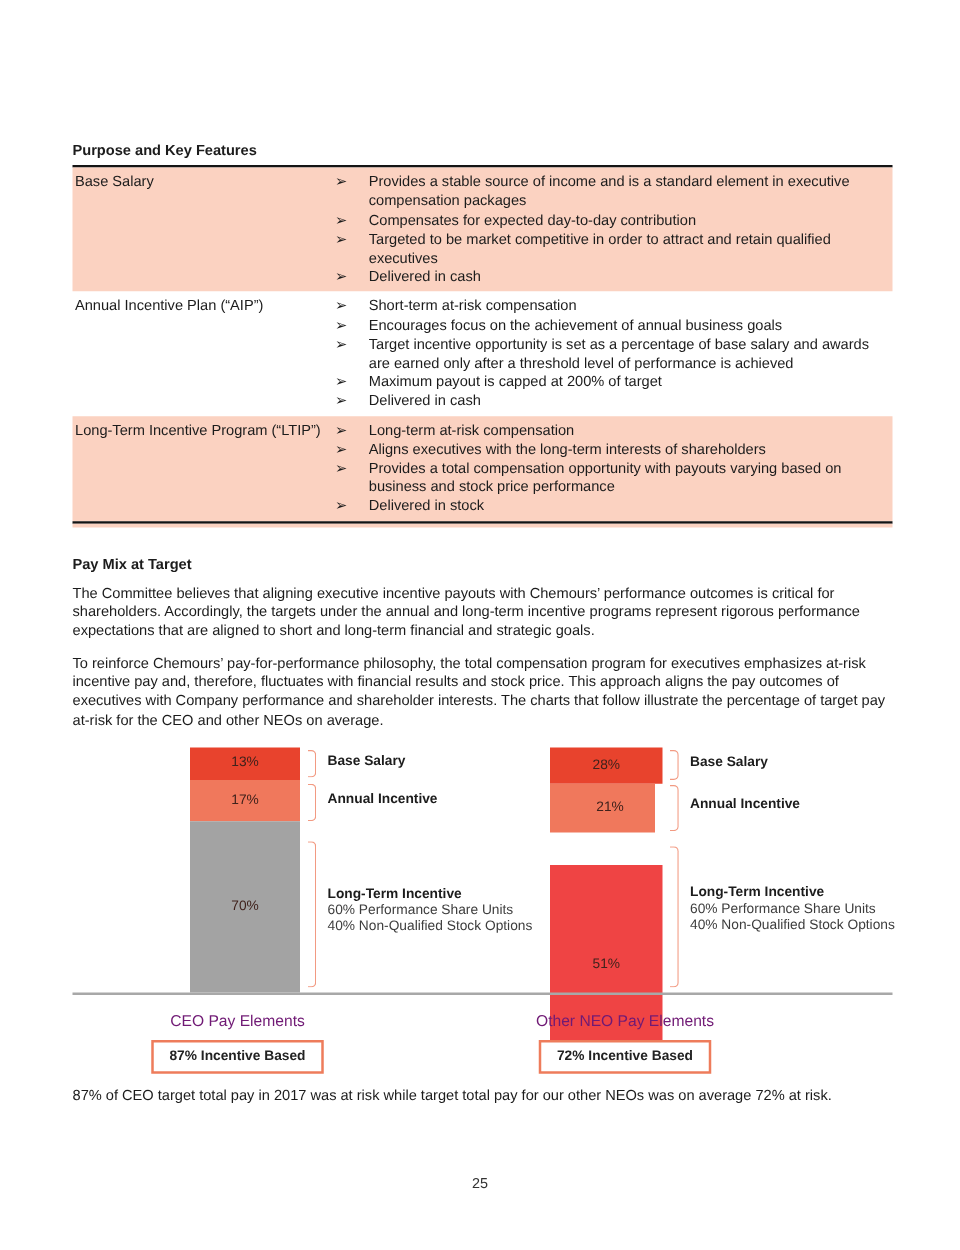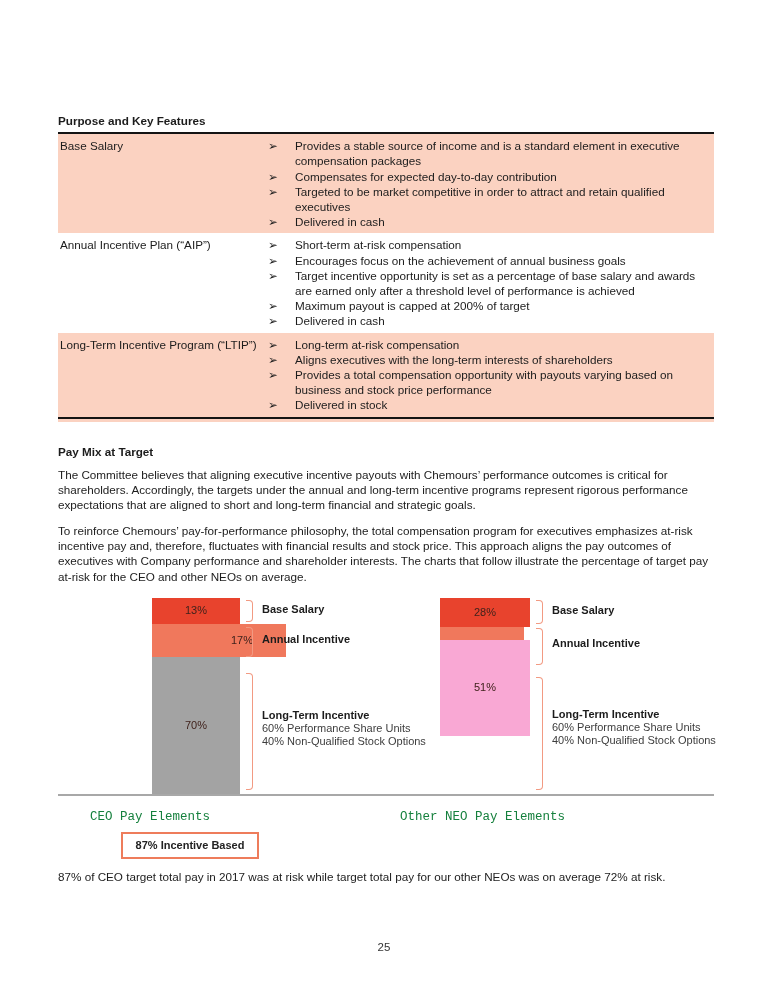--- a/index.html
+++ b/index.html
@@ -29,21 +29,21 @@
   .h2 { font-weight:bold; }
 
   
   .seg { display:flex; align-items:center; justify-content:center;
          font-weight:normal; font-size:11px; color:#40221c; }
   .bracket { width:7px; border:1.6px solid #f29a82; border-left:none;
              border-radius:0 4px 4px 0; box-sizing:border-box; }
   .blabel { font-weight:bold; font-size:11px; line-height:13px; white-space:nowrap; }
   .sublabel { font-size:11px; line-height:13px; color:#3d3d3d; white-space:nowrap; }
   .axis { background:#a8a8a8; }
-  .caption { font-size:12.5px; color:#15803d; text-align:left;font-family:Liberation Mono, monospace; }
+  .caption { font-size:12.5px; color:#701a75; text-align:center; }
   .callout-wrap { text-align:center; }
   .callout { display:inline-block; border:2px solid #ee7c5b; padding:4px 13px;
              font-weight:bold; font-size:11px; color:#222; background:#fff; }
   .pagenum { width:100%; text-align:center; font-size:11.5px; color:#333; }
 </style>
 </head>
 <body>
 
 <div class="page">
 
@@ -126,21 +126,21 @@
     <div class="strip-pink"></div>
   </div>
 
   <p class="abs h2" style="left:58px; top:444px;">Pay Mix at Target</p>
   <p class="abs" style="left:58px; top:467px; width:656px;">The Committee believes that aligning executive incentive payouts with Chemours’ performance outcomes is critical for shareholders. Accordingly, the targets under the annual and long-term incentive programs represent rigorous performance expectations that are aligned to short and long-term financial and strategic goals.</p>
   <p class="abs" style="left:58px; top:523px; width:656px;">To reinforce Chemours’ pay-for-performance philosophy, the total compensation program for executives emphasizes at-risk incentive pay and, therefore, fluctuates with financial results and stock price. This approach aligns the pay outcomes of executives with Company performance and shareholder interests. The charts that follow illustrate the percentage of target pay at-risk for the CEO and other NEOs on average.</p>
 
   <div class="abs seg" style="left: 152px; top: 598px; width: 88px; height: 26px; background-color: rgb(232, 67, 45);">
       <span>13%</span>
     </div>
-  <div class="abs seg" style="left: 152px; top: 624px; width: 88px; height: 33px; background-color: rgb(240, 120, 92); padding-left: 46px;">
+  <div class="abs seg" style="left: 152px; top: 624px; width: 88px; height: 33px; background-color: rgb(240, 120, 92);">
       <span>17%</span>
     </div>
   <div class="abs seg" style="left: 152px; top: 657px; width: 88px; height: 137px; background-color: #a3a3a3;">
       <span>70%</span>
     </div>
 
   <div class="abs bracket" style="left:246px; top:600px; height:22px;"></div>
   <div class="abs bracket" style="left:246px; top:627px; height:30px;"></div>
   <div class="abs bracket" style="left:246px; top:673px; height:117px;"></div>
 
@@ -151,21 +151,21 @@
     <div class="sublabel">60% Performance Share Units</div>
     <div class="sublabel">40% Non-Qualified Stock Options</div>
   </div>
 
   <div class="abs seg" style="left: 440px; top: 598px; width: 90px; height: 29px; background-color: rgb(232, 67, 45);">
       <span>28%</span>
     </div>
   <div class="abs seg" style="left: 440px; top: 627px; width: 72px; height: 39px; background-color: rgb(240, 120, 92); padding-left: 12px;">
       <span>21%</span>
     </div>
-  <div class="abs seg" style="left: 440px; top: 640px; width: 90px; height: 96px; background-color: #f9a8d4;">
+  <div class="abs seg" style="left: 440px; top: 692px; width: 90px; height: 160px; background-color: #ef4444;">
       <span>51%</span>
     </div>
 
   <div class="abs bracket" style="left:536px; top:600px; height:24px;"></div>
   <div class="abs bracket" style="left:536px; top:628px; height:37px;"></div>
   <div class="abs bracket" style="left:536px; top:677px; height:113px;"></div>
 
   <div class="abs blabel" style="left:552px; top:604px;">Base Salary</div>
   <div class="abs blabel" style="left:552px; top:637px;">Annual Incentive</div>
   <div class="abs" style="left:552px; top:708px;">
@@ -175,18 +175,21 @@
   </div>
 
   <div class="abs axis" style="left:58px; top:794px; width:656px; height:2px;"></div>
 
   <div class="abs caption" style="left:90px; top:810px; width:200px;">CEO Pay Elements</div>
   <div class="abs caption" style="left:400px; top:810px; width:200px;">Other NEO Pay Elements</div>
 
   <div class="abs callout-wrap" style="left:90px; top:832px; width:200px;">
     <span class="callout">87% Incentive Based</span>
   </div>
+  <div class="abs callout-wrap" style="left:400px; top:832px; width:200px;">
+    <span class="callout">72% Incentive Based</span>
+  </div>
 
   <p class="abs" style="left:58px; top:869px; width:656px;">87% of CEO target total pay in 2017 was at risk while target total pay for our other NEOs was on average 72% at risk.</p>
 
   <div class="abs pagenum" style="top:940px;">25</div>
 
 </div>
 
 </body></html>

